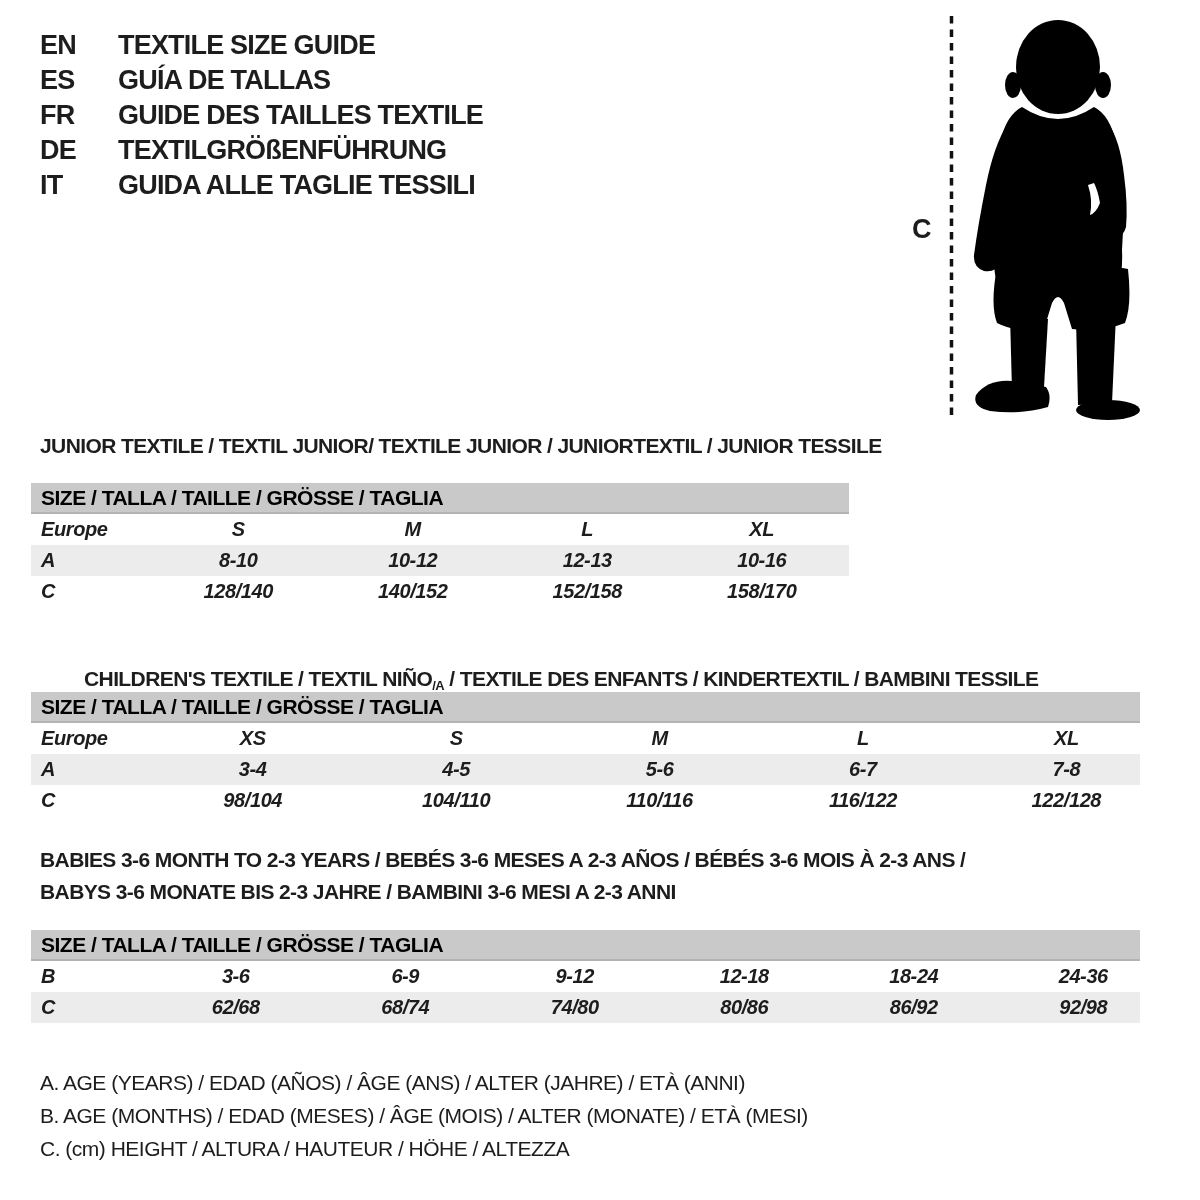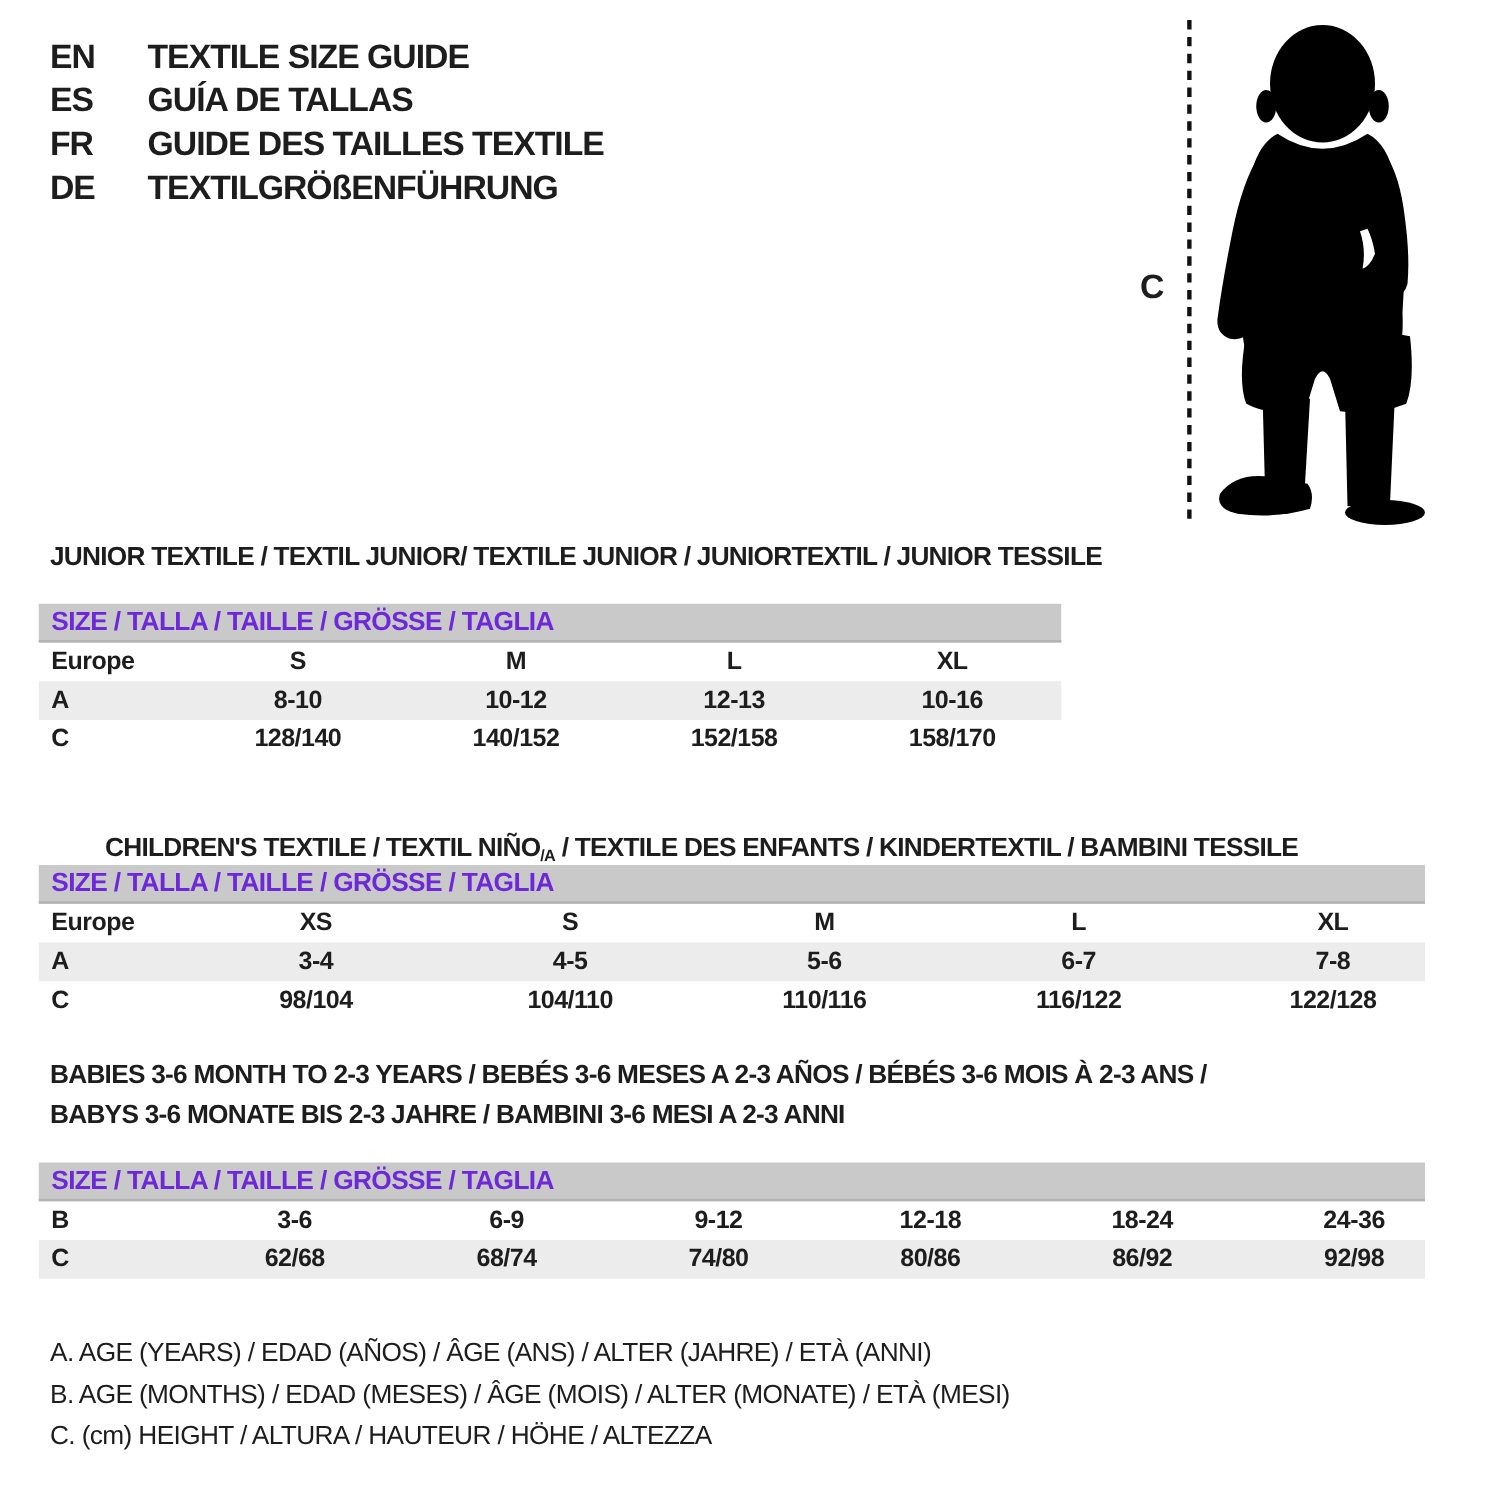--- a/index.html
+++ b/index.html
@@ -15,25 +15,25 @@
   .dash-line { position:absolute; left:948px; top:14px; width:8px; height:408px; }
   .measure-label { position:absolute; left:912px; top:214px; font-size:27px; font-weight:bold; }
   .silhouette { position:absolute; left:960px; top:14px; width:190px; height:408px; }
   
   .section-title { position:absolute; left:40px; font-size:21px; font-weight:bold; letter-spacing:-0.6px; white-space:nowrap; }
   .section-title .sub { font-size:13px; vertical-align:-4px; }
   .size-table { position:absolute; left:31px; box-sizing:border-box; }
   .t-head {
     height:31px; line-height:29px; background:var(--header-bg,#c9c9c9);
     border-bottom:2px solid #b3b3b3; box-sizing:border-box;
-    padding-left:10px; font-size:21px; font-weight:bold; letter-spacing:-0.5px; color:#6d28d9;
+    padding-left:10px; font-size:21px; font-weight:bold; letter-spacing:-0.5px; color:#000000;
   }
   .t-row { display:flex; height:31px; line-height:31px; font-size:20px; font-weight:bold; letter-spacing:-0.4px; }
   .t-row.shaded { background:var(--shaded-bg,#ececec); }
-  .t-cell { flex:1; text-align:center; }
+  .t-cell { flex:1; text-align:center;font-style:italic; }
   .t-cell.label { flex:0 0 110px; text-align:left; padding-left:10px; }
   #junior-table   { top:483px; width:818px;  }
   #children-table { top:692px; width:1137px; }
   #babies-table   { top:930px; width:1137px; }
   #junior-title   { top:434px; }
   #children-title { top:667px;margin-left:44px; }
   #babies-title-1 { top:848px; }
   #babies-title-2 { top:880px; }
   
   .footnotes { position:absolute; left:40px; top:1066px; }
@@ -53,20 +53,24 @@
       <span class="lang-code">ES</span>
       <span class="lang-title">GUÍA DE TALLAS</span>
     </div>
     <div class="lang-row">
       <span class="lang-code">FR</span>
       <span class="lang-title">GUIDE DES TAILLES TEXTILE</span>
     </div>
     <div class="lang-row">
       <span class="lang-code">DE</span>
       <span class="lang-title">TEXTILGRÖßENFÜHRUNG</span>
+    </div>
+    <div class="lang-row">
+      <span class="lang-code">IT</span>
+      <span class="lang-title">GUIDA ALLE TAGLIE TESSILI</span>
     </div>
   </div>
 
   <svg class="dash-line" viewBox="0 0 8 408">
     <line x1="3.5" y1="2" x2="3.5" y2="406" stroke="#111" stroke-width="3.5" stroke-dasharray="7.5 6"></line>
   </svg>
   <div class="measure-label">C</div>
   <svg class="silhouette" viewBox="0 0 190 406">
     <g fill="#000">
       <ellipse cx="98" cy="52" rx="42" ry="47"></ellipse>

